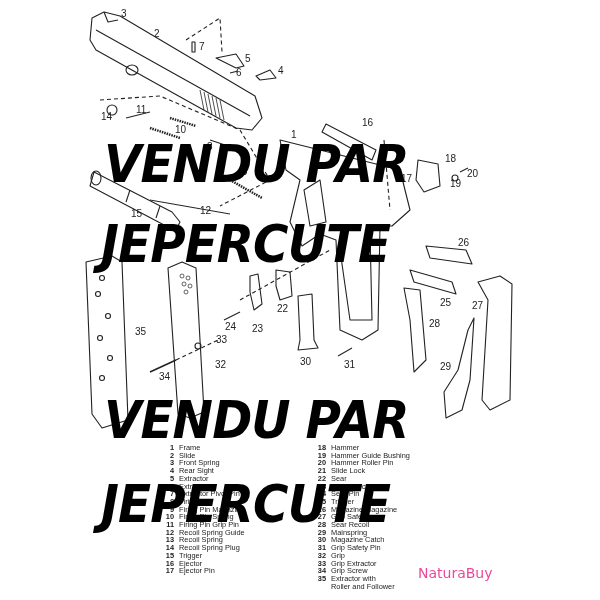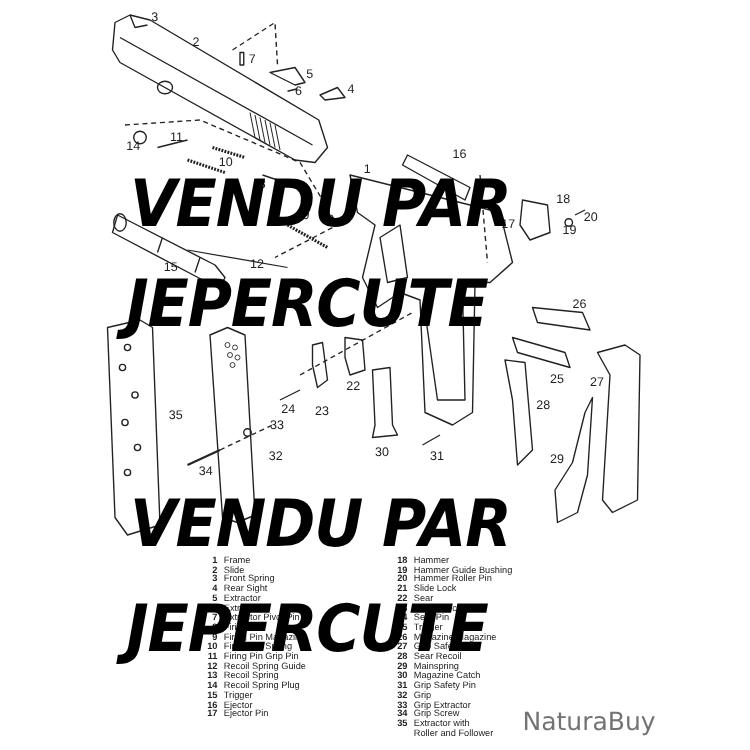--- a/index.html
+++ b/index.html
@@ -8,21 +8,21 @@
   .legend{position:absolute;font-family:"Liberation Sans",sans-serif;font-size:7.4px;line-height:7.7px;color:#222;}
   .legend .row{white-space:nowrap;display:flex;}
   .legend .num{width:14px;text-align:right;font-weight:bold;margin-right:5px;}
   #legend-left{left:160px;top:444px;}
   #legend-right{left:312px;top:444px;}
   .wm{position:absolute;font-family:"DejaVu Sans",sans-serif;font-weight:bold;font-style:italic;color:#000;font-size:52px;letter-spacing:-1px;line-height:1;white-space:nowrap;transform:scaleX(0.93);transform-origin:left top;}
   #wm1{left:104px;top:138px;}
   #wm2{left:101px;top:218px;}
   #wm3{left:104px;top:394px;}
   #wm4{left:101px;top:478px;}
-  #brand{position:absolute;left:418px;top:565px;font-family:"DejaVu Sans",sans-serif;font-size:20px;color:#737373;}
+  #brand{position:absolute;left:418px;top:565px;font-family:"DejaVu Sans",sans-serif;font-size:14px;color:#ec4899;}
   .callout{font-family:"Liberation Sans",sans-serif;font-size:10px;fill:#222;}
 </style>
 </head>
 <body>
 
 <svg id="diagram" viewBox="0 0 600 600" xmlns="http://www.w3.org/2000/svg">
   <g fill="none" stroke="#222" stroke-width="1.1" stroke-linejoin="round">
 
     <g>
       <path d="M92 18 L104 12 L120 16 L255 96 L262 118 L252 130 L236 128 L96 50 L90 40 Z" fill="#fff"></path>

